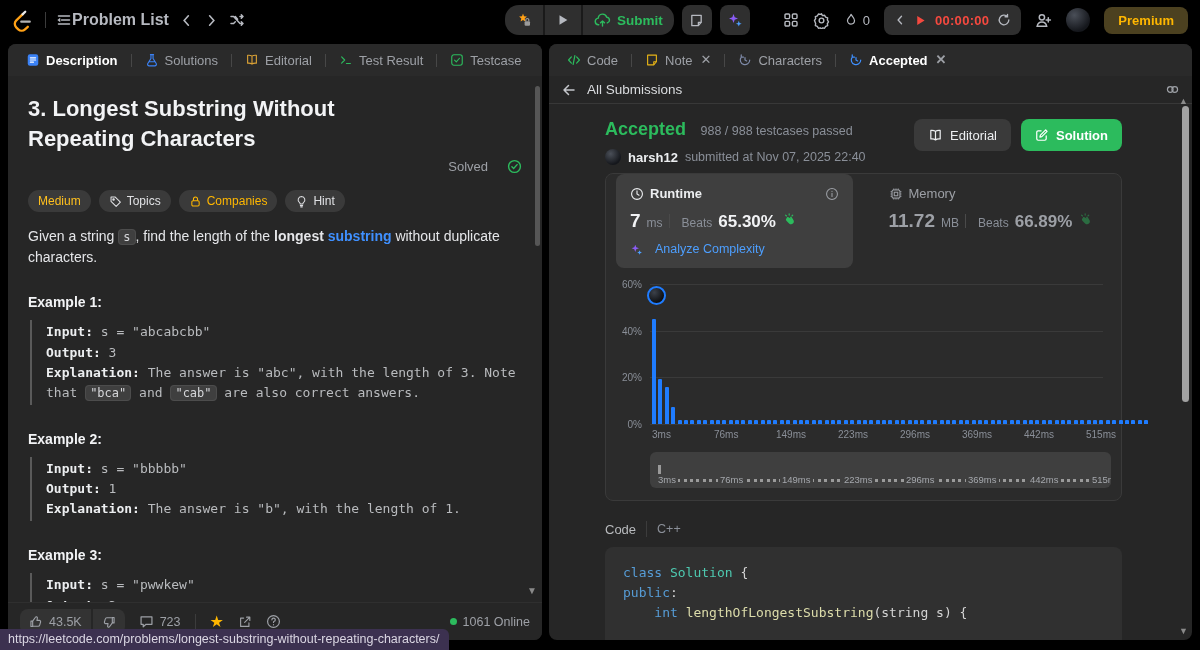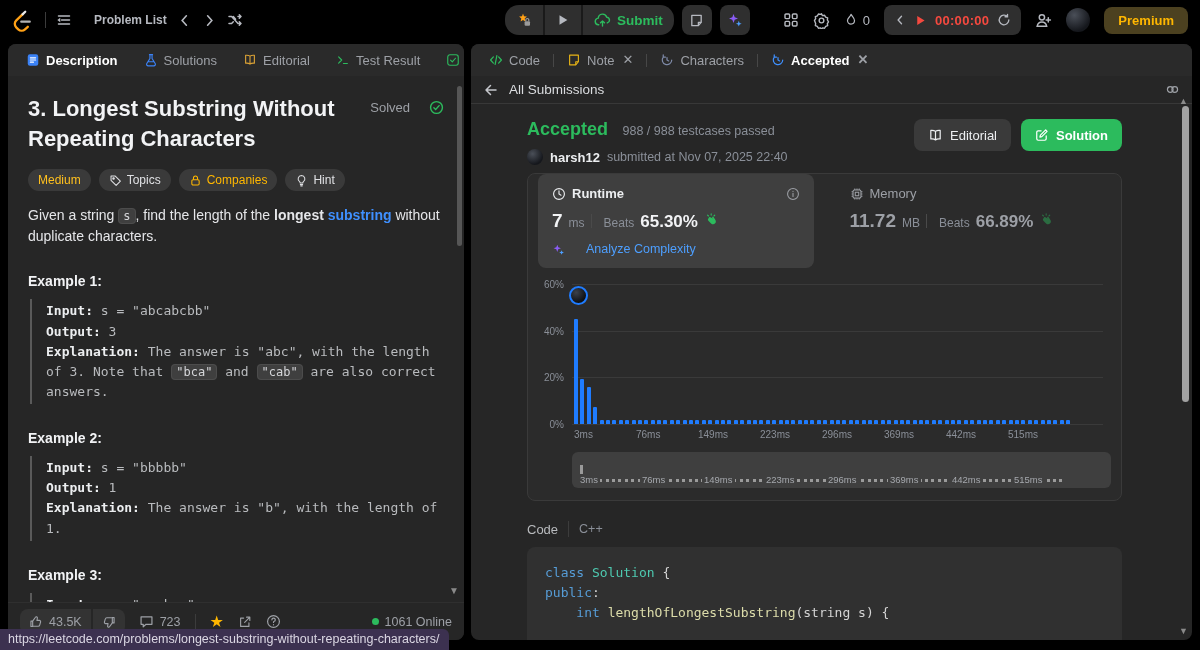--- a/index.html
+++ b/index.html
@@ -5,50 +5,50 @@
   * { margin:0; padding:0; box-sizing:border-box; }
   html,body { width:1200px; height:650px; background:#000; overflow:hidden;
     font-family:"Liberation Sans",sans-serif; color:#e8e8e8; }
   .screen { position:relative; width:1200px; height:650px; }
 
   
   .topbar { height:40px; display:flex; align-items:center; padding:0 12px; position:relative; background:#000; }
   .tb-left { display:flex; align-items:center; gap:10px; }
   .tb-right { display:flex; align-items:center; gap:14px; margin-left:auto; }
   .tb-center { position:absolute; left:505px; top:5px; display:flex; align-items:center; gap:8px; }
-  .tb-btn { display:flex; align-items:center; gap:22px; color:#b6b9c0; cursor:pointer; font-size:12px; }
+  .tb-btn { display:flex; align-items:center; gap:0; color:#b6b9c0; cursor:pointer; font-size:16px; }
   .icon { display:inline-flex; align-items:center; justify-content:center; line-height:0; }
   .seg-group { display:flex; align-items:center; background:#2f2f2f; border-radius:14px; overflow:hidden; height:30px; }
   .seg { display:flex; align-items:center; gap:6px; padding:0 11px; height:100%; cursor:pointer; }
   .seg + .seg { border-left:2px solid #1a1a1a; }
   .submit-label { color:#2cbb5d; font-weight:bold; font-size:13.5px; }
   .sq-btn { width:30px; height:30px; background:#2f2f2f; border-radius:8px; display:flex; align-items:center; justify-content:center; cursor:pointer; }
   .timer { display:flex; align-items:center; gap:8px; background:#2f2f2f; border-radius:8px; height:30px; padding:0 10px; }
   .timer-time { color:#f5493f; font-size:13px; font-weight:bold; letter-spacing:.3px; }
   .flame-wrap { display:flex; align-items:center; gap:5px; color:#b6b9c0; font-size:13px; }
   .avatar { width:24px; height:24px; border-radius:50%; background:radial-gradient(circle at 35% 30%,#4a4f58,#15171c 70%); cursor:pointer; }
   .premium { background:#4c4120; color:#ffb700; font-size:13px; font-weight:bold; padding:6px 14px; border-radius:8px; cursor:pointer; }
   .divider-v { width:1px; height:16px; background:#3c3c3c; }
 
   
   .main { display:flex; gap:7px; padding:0 8px; height:596px; margin-top:4px; }
   .panel { background:#262626; border-radius:8px; position:relative; overflow:hidden; }
-  .panel.left { width:456px; flex:none; }
+  .panel.left { width:534px; flex:none; }
   .panel.right { flex:1; }
 
   .tabstrip { height:32px; display:flex; align-items:center; padding:0 10px; gap:2px; background:#2a2a2a; font-size:13px; }
   .tab { display:flex; align-items:center; gap:6px; padding:4px 8px; border-radius:5px; color:#9da0a6; cursor:pointer; white-space:nowrap; }
   .tab.active { color:#fff; font-weight:bold; }
   .tab-sep { width:1px; height:13px; background:#474747; margin:0 3px; }
   .tab-x { color:#9da0a6; font-size:13px; margin-left:2px; cursor:pointer; line-height:0; }
   .strip-right { margin-left:auto; display:flex; align-items:center; gap:12px; color:#9da0a6; }
 
   
   .lp-body { position:absolute; top:32px; bottom:38px; left:0; right:0; padding:18px 20px 0 20px; overflow:hidden; }
-  .title-row { display:flex; align-items:flex-start; }
+  .title-row { display:flex; align-items:flex-start;flex-direction:column; }
   h1.ptitle { font-size:22px; line-height:1.35; font-weight:bold; color:#f2f3f5; max-width:392px; }
   .solved { display:flex; align-items:center; gap:19px; color:#9da0a6; font-size:13px; margin-left:auto; margin-top:6px; white-space:nowrap; }
   .badges { display:flex; gap:8px; margin:16px 0 14px; }
   .badge { display:flex; align-items:center; gap:5px; background:#3a3a3a; border-radius:999px; font-size:12px; padding:4px 10px; color:#e0e1e4; cursor:pointer; }
   .badge .bd-medium { color:#ffc01e; }
   .badge.amber { color:#ffb700; }
   .desc { font-size:14px; line-height:1.5; color:#e5e6e9; margin-top:6px; }
   .chip { background:#3f3f3f; border:1px solid #4c4c4c; border-radius:4px; padding:0 4px; font-family:"DejaVu Sans Mono",monospace; font-size:12px; color:#d6d7da; }
   .blue-link { color:#3f90ff; font-weight:bold; cursor:pointer; }
   .ex-head { font-size:14px; font-weight:bold; margin:26px 0 10px; color:#f2f3f5; }
@@ -88,21 +88,21 @@
   .tile-head { display:flex; align-items:center; gap:6px; font-size:13px; font-weight:bold; color:#eceef0; }
   .tile.dim .tile-head { color:#9da0a6; font-weight:normal; }
   .tile-info { margin-left:auto; color:#9da0a6; }
   .tile-vals { display:flex; align-items:baseline; gap:6px; margin-top:9px; }
   .big { font-size:19px; font-weight:bold; color:#f2f3f5; }
   .unit { font-size:12px; color:#8a8f98; }
   .beats-l { font-size:12px; color:#8a8f98; margin-left:6px; }
   .pct { font-size:17px; font-weight:bold; color:#f2f3f5; }
   .tile.dim .big,.tile.dim .pct { color:#9da0a6; }
   .vdiv { width:1px; height:14px; background:#4a4a4a; align-self:center; }
-  .analyze { display:flex; align-items:center; gap:21px; margin-top:10px; color:#4d9fff; font-size:12.5px; cursor:pointer; }
+  .analyze { display:flex; align-items:center; gap:12px; margin-top:10px; color:#4d9fff; font-size:12.5px; cursor:pointer; }
 
   .chart-wrap { display:flex; margin-top:16px; padding-right:8px; }
   .ylabels { width:34px; position:relative; height:140px; flex:none; }
   .ylabels span { position:absolute; right:8px; font-size:10px; color:#8a8f98; transform:translateY(-50%); }
   .plot { position:relative; height:140px; flex:1; }
   .gridline { position:absolute; left:0; right:0; height:1px; background:#3a3a3a; }
   .bars { position:absolute; left:2px; right:0; bottom:0; top:0; display:flex; align-items:flex-end; gap:2.4px; }
   .bar { width:4px; background:#1f7cff; border-radius:1px 1px 0 0; flex:none; }
   .xlabels { position:relative; height:18px; margin-left:34px; }
   .xlabels span { position:absolute; top:5px; font-size:10px; color:#8a8f98; }

